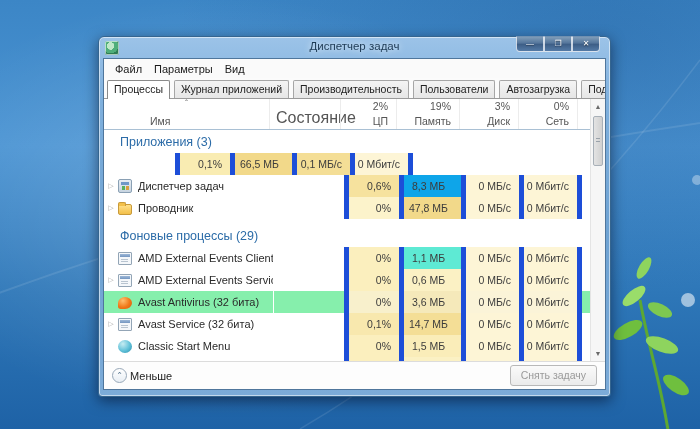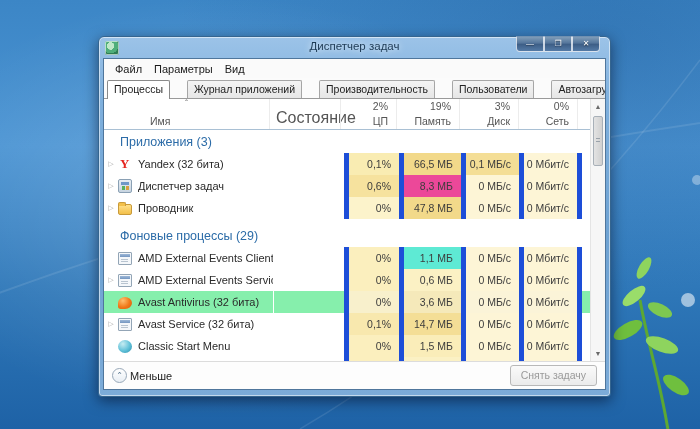--- a/index.html
+++ b/index.html
@@ -46,21 +46,21 @@
   .window-body{
     height:332px;background:#fff;border:1px solid #4f769c;box-sizing:border-box;
     display:flex;flex-direction:column;overflow:hidden;
   }
   
   .menubar{height:19px;display:flex;align-items:center;padding-left:5px;background:#fafafa;flex:0 0 auto;}
   .menu-item{font-size:11px;color:#1a1a1a;padding:2px 6px;}
   
   .tabs{height:20px;display:flex;align-items:flex-end;padding-left:3px;border-bottom:1px solid #9a9a9a;flex:0 0 auto;background:#fbfbfb;}
   .tab{
-    font-size:10.5px;color:#222;padding:2px 6px 3px 6px;margin-right:17px;
+    font-size:10.5px;color:#222;padding:2px 6px 3px 6px;margin-right:4px;
     background:linear-gradient(180deg,#f4f4f4,#e6e6e6);
     border:1px solid #a6a6a6;border-bottom:none;border-radius:2px 2px 0 0;
     white-space:nowrap;
   }
   .tab.active{background:#fff;border-color:#8a8a8a;position:relative;margin-bottom:-1px;padding-bottom:4px;}
   
   .main{flex:1 1 auto;position:relative;overflow:hidden;}
   .table-wrap{position:absolute;left:0;top:0;right:15px;bottom:0;display:flex;flex-direction:column;}
   .thead{flex:0 0 30px;display:flex;border-bottom:1px solid #a9c0d4;position:relative;}
   .th-name{flex:1 1 auto;position:relative;}
@@ -79,21 +79,21 @@
   .row.sel{background:#86efac;}
   .cell-name{flex:1 1 auto;display:flex;align-items:center;overflow:hidden;}
   .expander{flex:0 0 14px;text-align:center;font-size:7px;color:#a8a8a8;}
   .ic{flex:0 0 14px;height:14px;margin-right:6px;position:relative;}
   .rowname{font-size:11px;color:#2a2a2a;white-space:nowrap;}
   .cell-state{flex:0 0 70px;border-left:1px solid #fff;}
   .cell-stat{
     font-size:10.5px;color:#3c3c3c;text-align:right;line-height:22px;
     padding-right:8px;box-sizing:border-box;border-left:5px solid #1d4ed8;white-space:nowrap;
   }
-  .w-cpu{flex:0 0 55px;}.w-mem{flex:0 0 62px;}.w-disk{flex:0 0 58px;}.w-net{flex:0 0 58px;}
+  .w-cpu{flex:0 0 55px;}.w-mem{flex:0 0 62px;text-align:center;}.w-disk{flex:0 0 58px;}.w-net{flex:0 0 58px;}
   .w-sp{flex:0 0 12px;}
   
   .ic-yandex::before{content:"Y";position:absolute;left:2px;top:-1px;font-family:"Liberation Serif","DejaVu Serif",serif;font-weight:bold;font-size:13px;color:#e52620;}
   .ic-taskmanager{background:linear-gradient(180deg,#e8eef4,#c7d4e0);border:1px solid #8aa0b4;border-radius:2px;box-sizing:border-box;}
   .ic-taskmanager::before{content:"";position:absolute;left:2px;top:2px;right:2px;height:3px;background:#6f98c8;}
   .ic-taskmanager::after{content:"";position:absolute;left:3px;bottom:2px;width:3px;height:4px;background:#58b060;box-shadow:4px 0 0 #d8a040;}
   .ic-folder{background:linear-gradient(180deg,#ffe08a,#f3c04a);border:1px solid #c89a3a;border-radius:1px 2px 2px 2px;box-sizing:border-box;margin-top:2px;height:11px !important;}
   .ic-folder::before{content:"";position:absolute;left:-1px;top:-3px;width:6px;height:3px;background:#f3c04a;border:1px solid #c89a3a;border-bottom:none;border-radius:2px 2px 0 0;}
   .ic-exe{background:#f4f7fa;border:1px solid #93a5b6;border-radius:1px;box-sizing:border-box;width:13px !important;height:13px !important;margin-top:1px;}
   .ic-exe::before{content:"";position:absolute;left:1px;top:1px;right:1px;height:3px;background:linear-gradient(180deg,#9db8d8,#7496c0);}
@@ -189,41 +189,36 @@
             </div>
             <div class="th-stat w-net">
               <span class="pct">0%</span>
               <span class="lbl">Сеть</span>
             </div>
             <div class="th-stat w-sp"></div>
           </div>
         <div class="rows">
             <div class="section-h">Приложения (3)</div>
             <div class="row">
-              <div class="cell-name">
-                <span class="expander">▷</span>
-                <span class="ic ic-yandex"></span>
-                <span class="rowname">Yandex (32 бита)</span>
-              </div>
               <div class="cell-state"></div>
               <div class="cell-stat w-cpu" style="background: rgb(249, 236, 178);">0,1%</div>
               <div class="cell-stat w-mem" style="background: rgb(242, 217, 138);">66,5 МБ</div>
               <div class="cell-stat w-disk" style="background: rgb(244, 222, 150);">0,1 МБ/с</div>
               <div class="cell-stat w-net" style="background: rgb(253, 245, 214);">0 Мбит/с</div>
               <div class="cell-stat w-sp"></div>
             </div>
             <div class="row">
               <div class="cell-name">
                 <span class="expander">▷</span>
                 <span class="ic ic-taskmanager"></span>
                 <span class="rowname">Диспетчер задач</span>
               </div>
               <div class="cell-state"></div>
               <div class="cell-stat w-cpu" style="background: rgb(246, 226, 158);">0,6%</div>
-              <div class="cell-stat w-mem" style="background: #ec4899;">8,3 МБ</div>
+              <div class="cell-stat w-mem" style="background: #0ea5e9;">8,3 МБ</div>
               <div class="cell-stat w-disk" style="background: rgb(253, 245, 214);">0 МБ/с</div>
               <div class="cell-stat w-net" style="background: rgb(253, 245, 214);">0 Мбит/с</div>
               <div class="cell-stat w-sp"></div>
             </div>
             <div class="row">
               <div class="cell-name">
                 <span class="expander">▷</span>
                 <span class="ic ic-folder"></span>
                 <span class="rowname">Проводник</span>
               </div>

